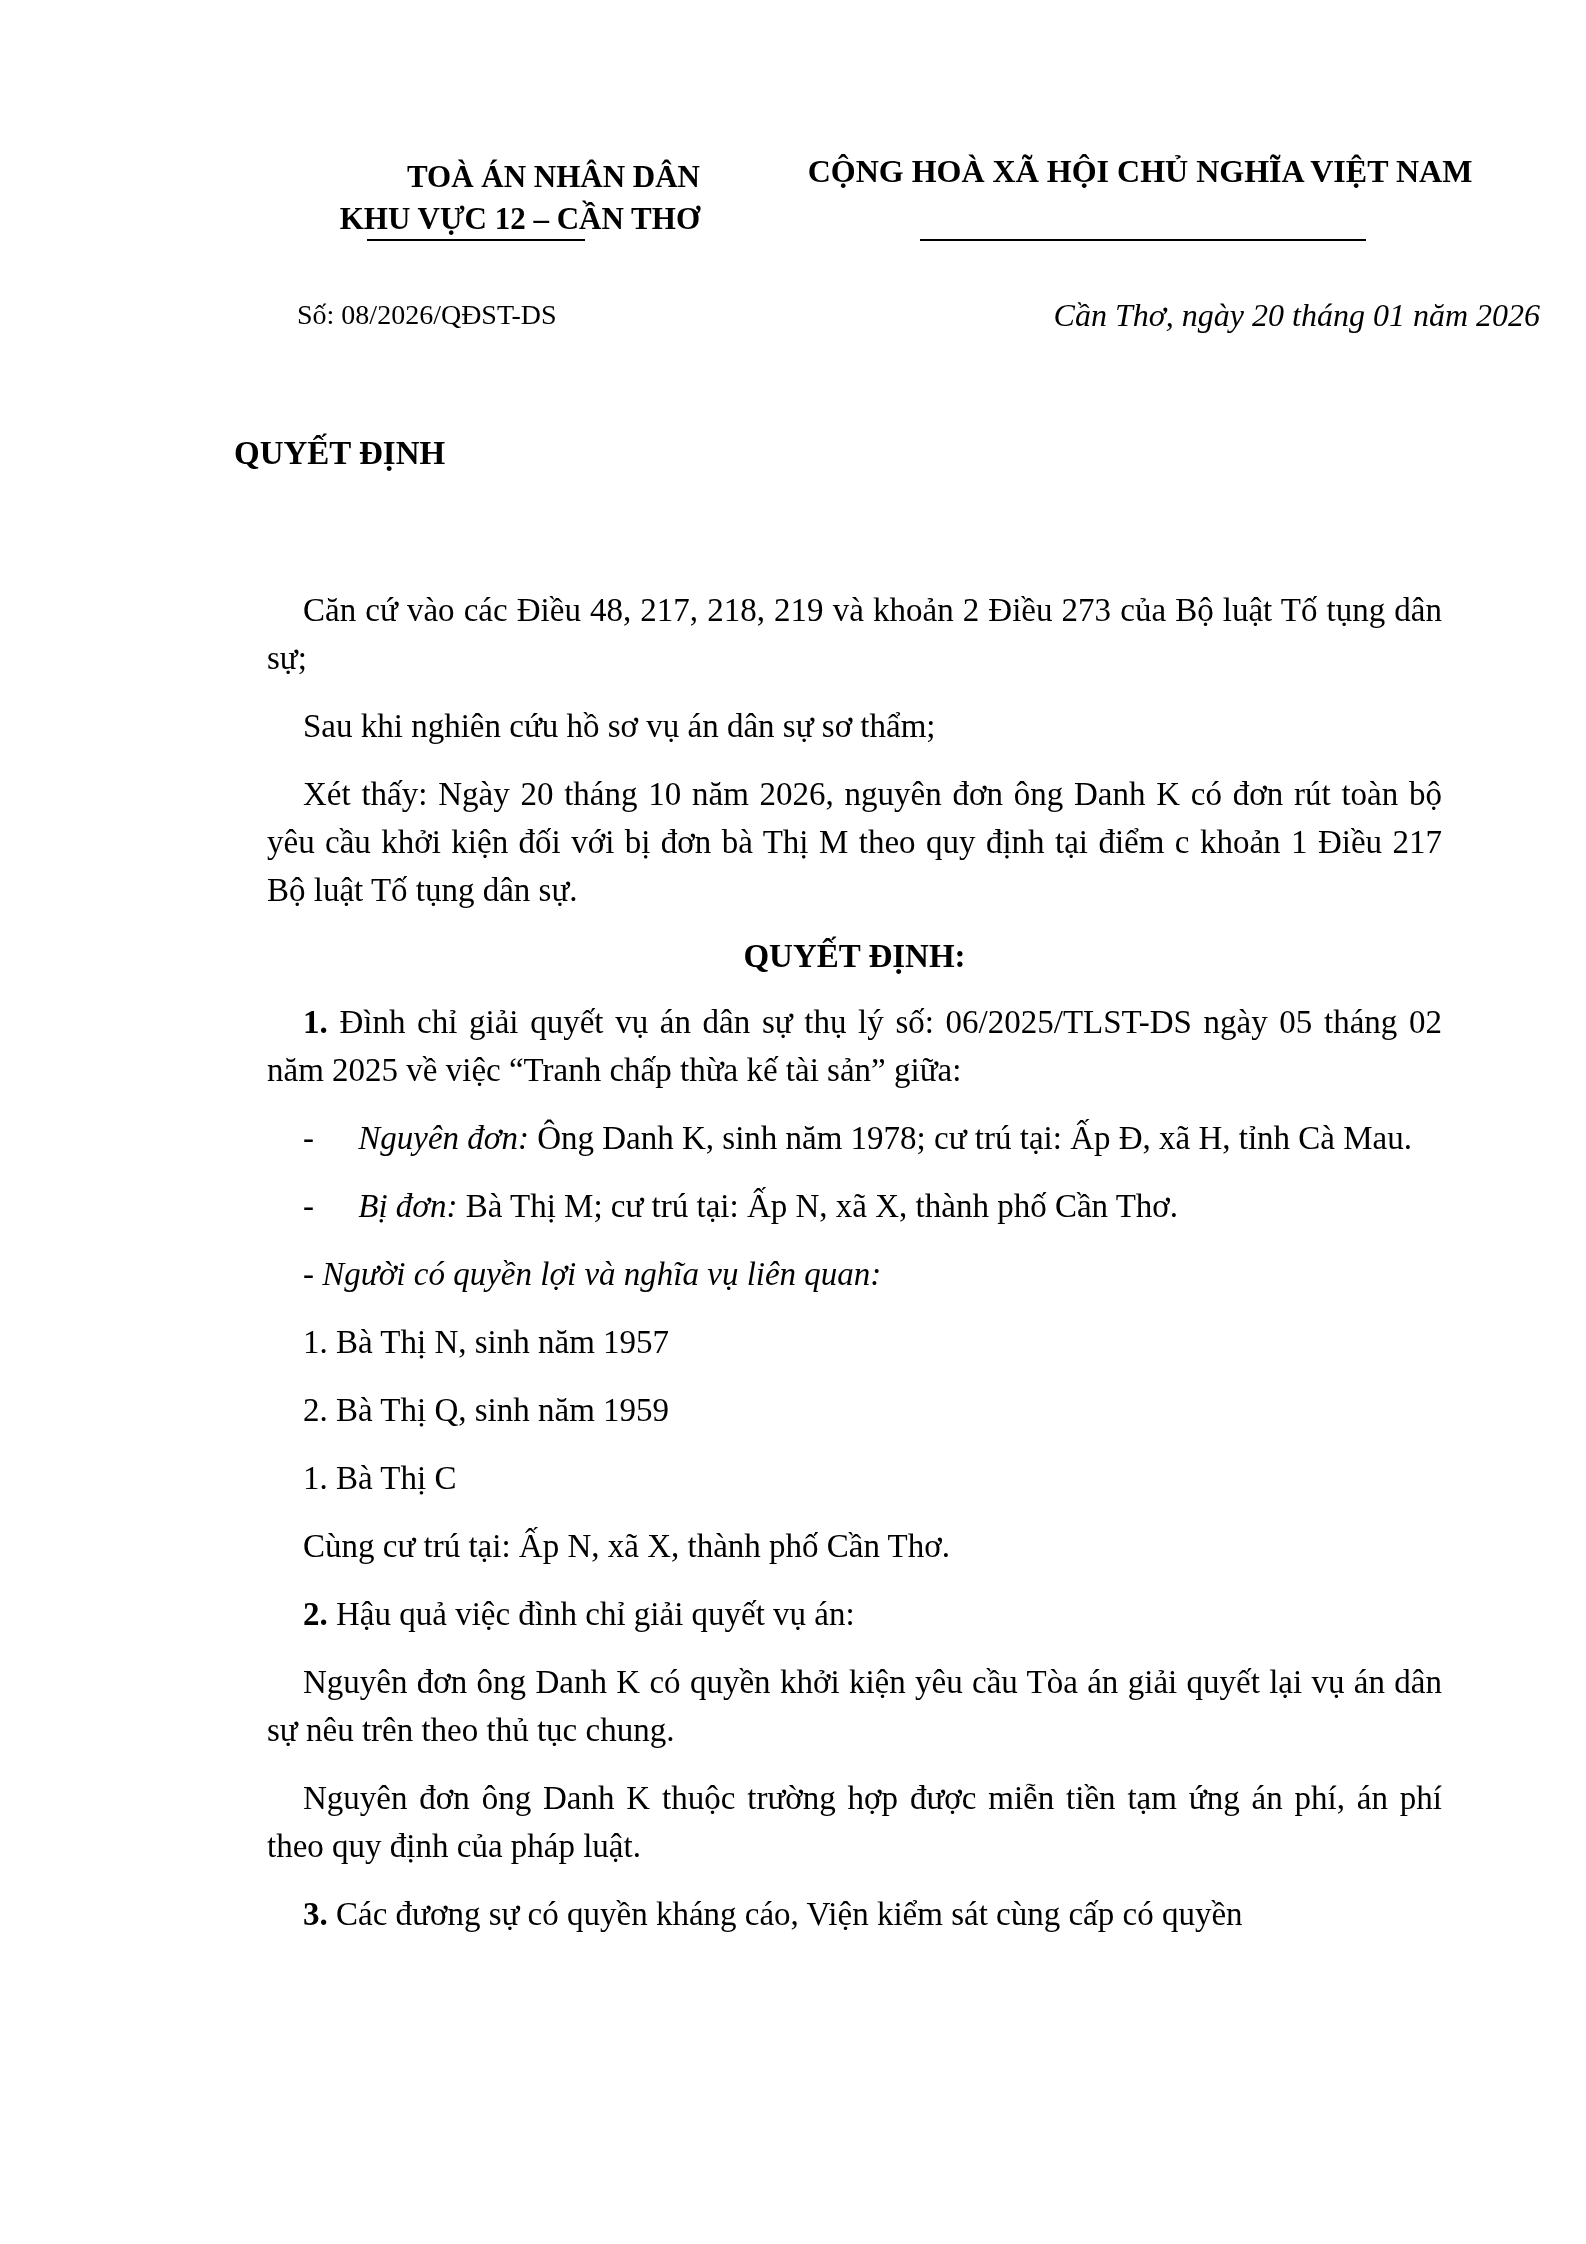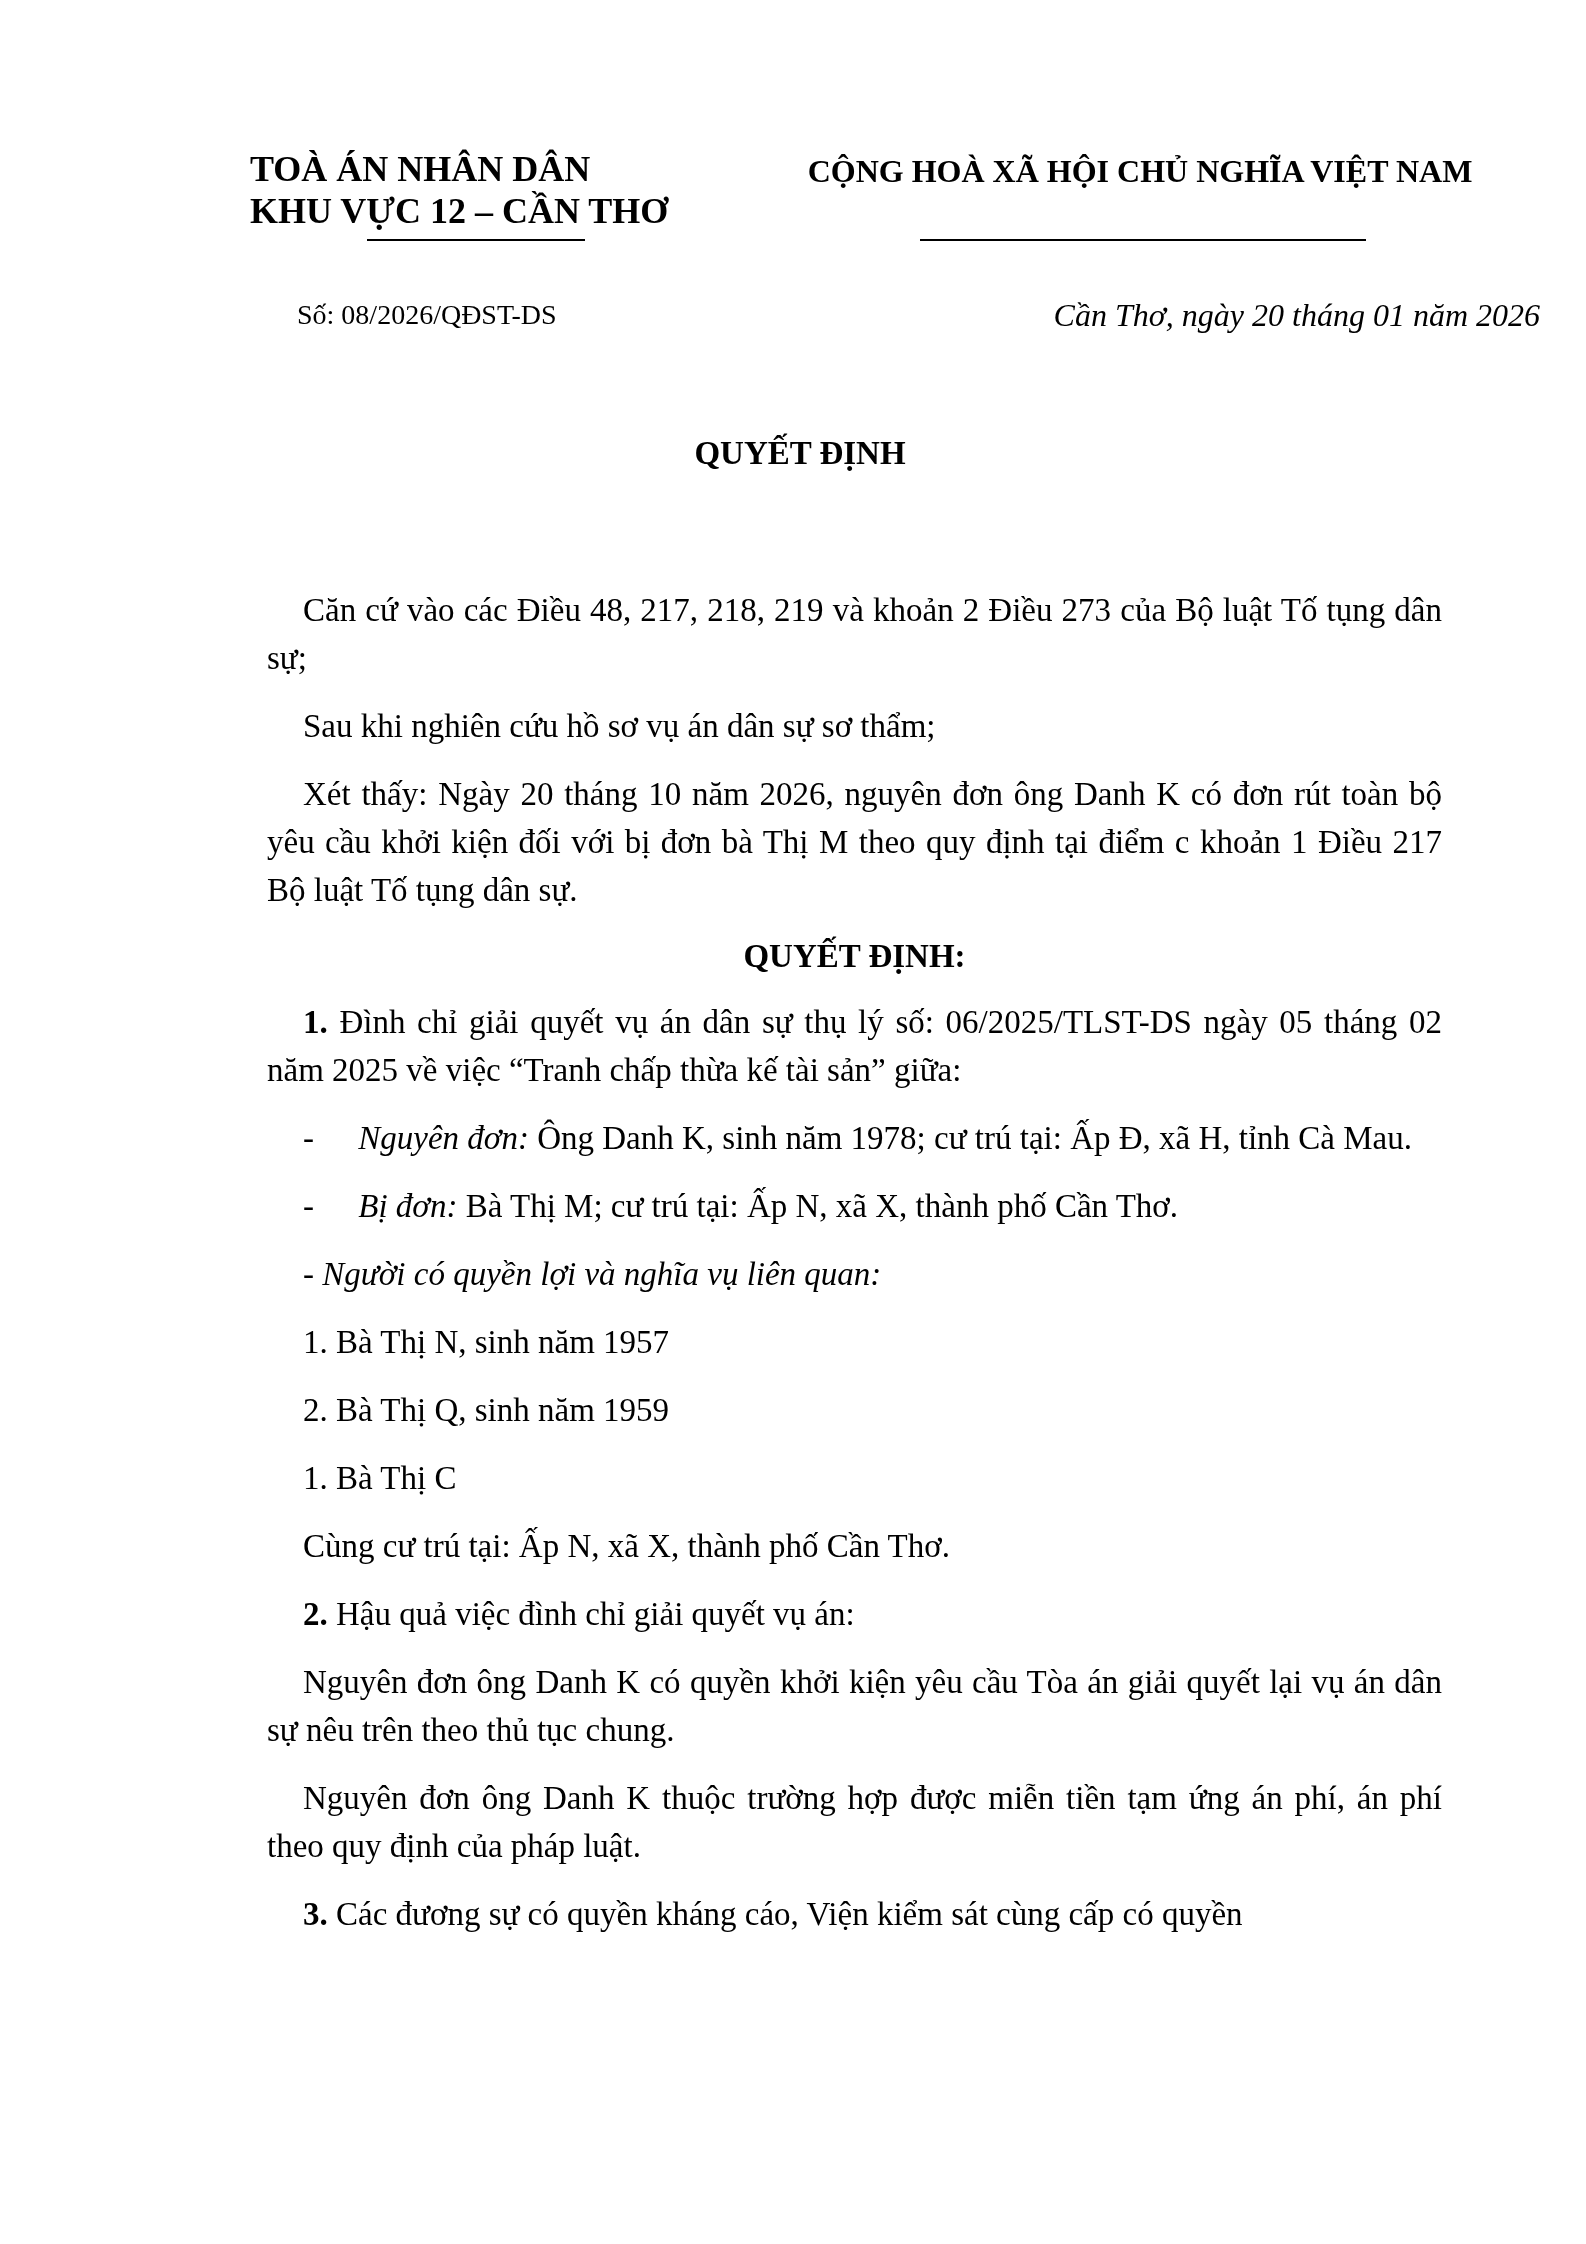--- a/index.html
+++ b/index.html
@@ -18,25 +18,25 @@
     .page {
       position: absolute;
       left: 0; top: 0;
       width: 1586px; height: 2244px;
       background: #ffffff;
     }
     
     .hdr-left {
       position: absolute;
       left: 250px;
-      top: 148px;
+      top: 156px;
       width: 450px;
-      text-align: left;
+      text-align: right;
       font-weight: bold;
-      font-size: 36px;
+      font-size: 31px;
       line-height: 42px;
     }
     .hdr-right {
       position: absolute;
       left: 760px;
       top: 150px;
       width: 760px;
       text-align: center;
       font-weight: bold;
       font-size: 32px;
@@ -63,24 +63,23 @@
       left: 940px;
       width: 600px;
       text-align: right;
       top: 295px;
       font-size: 32px;
       line-height: 40px;
       font-style: italic;
     }
     .doctitle {
       position: absolute;
-      left: 250px;
+      left: 234px;
       width: 1100px;
       top: 432px;
-      text-align: center;
       font-weight: bold;
       font-size: 33px;
       line-height: 42px;
     }
 
     
     .body {
       position: absolute;
       left: 267px;
       top: 586px;

